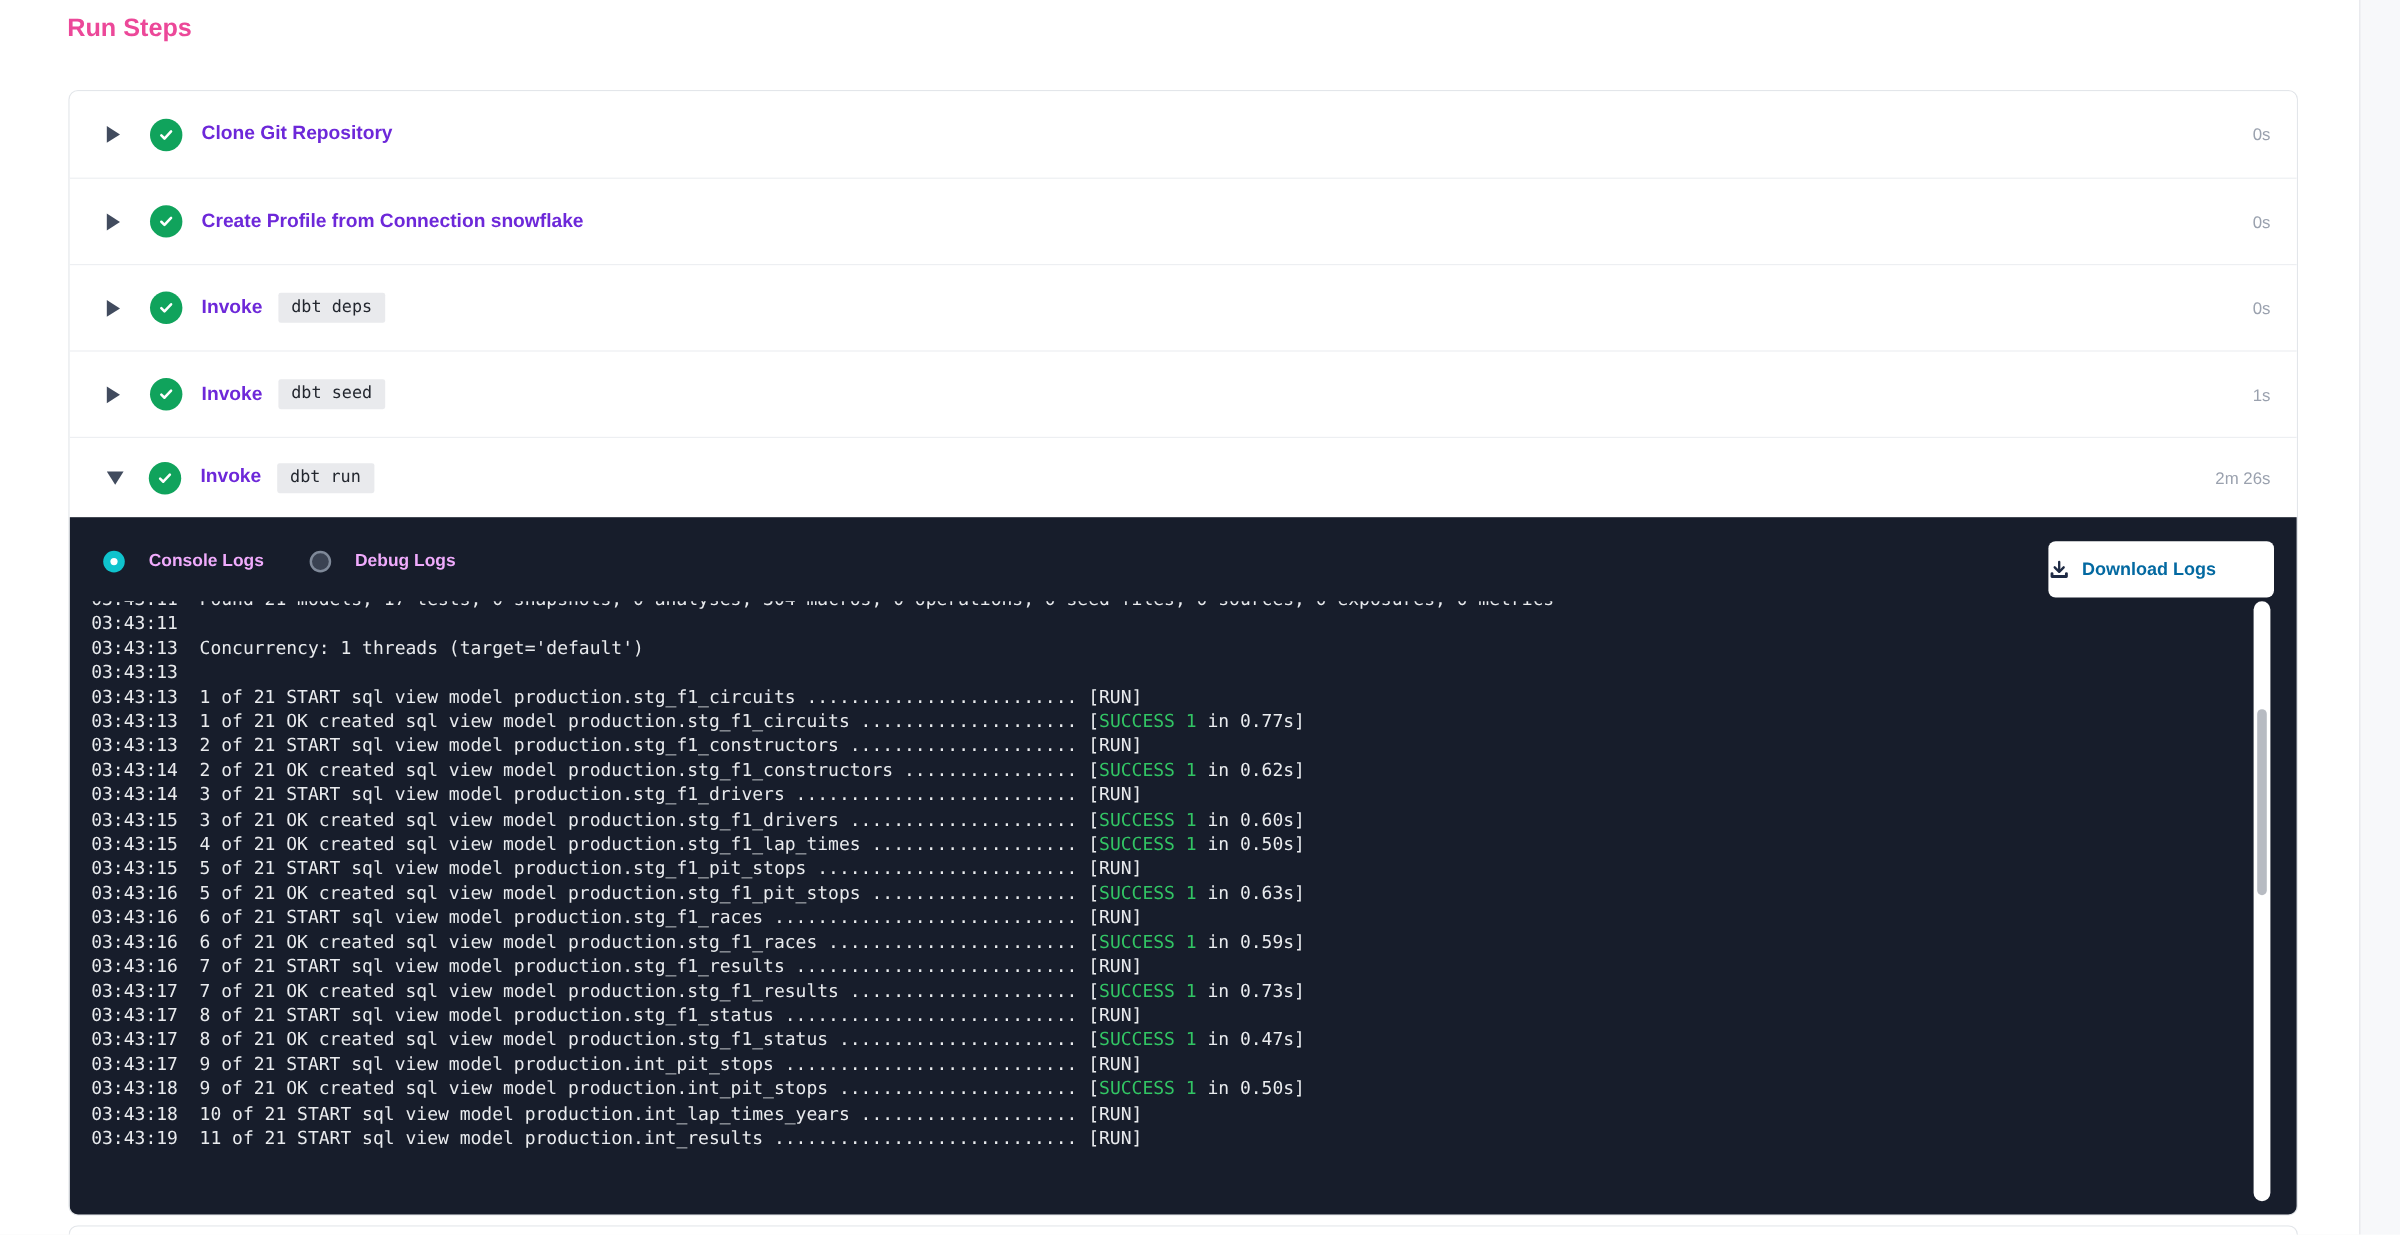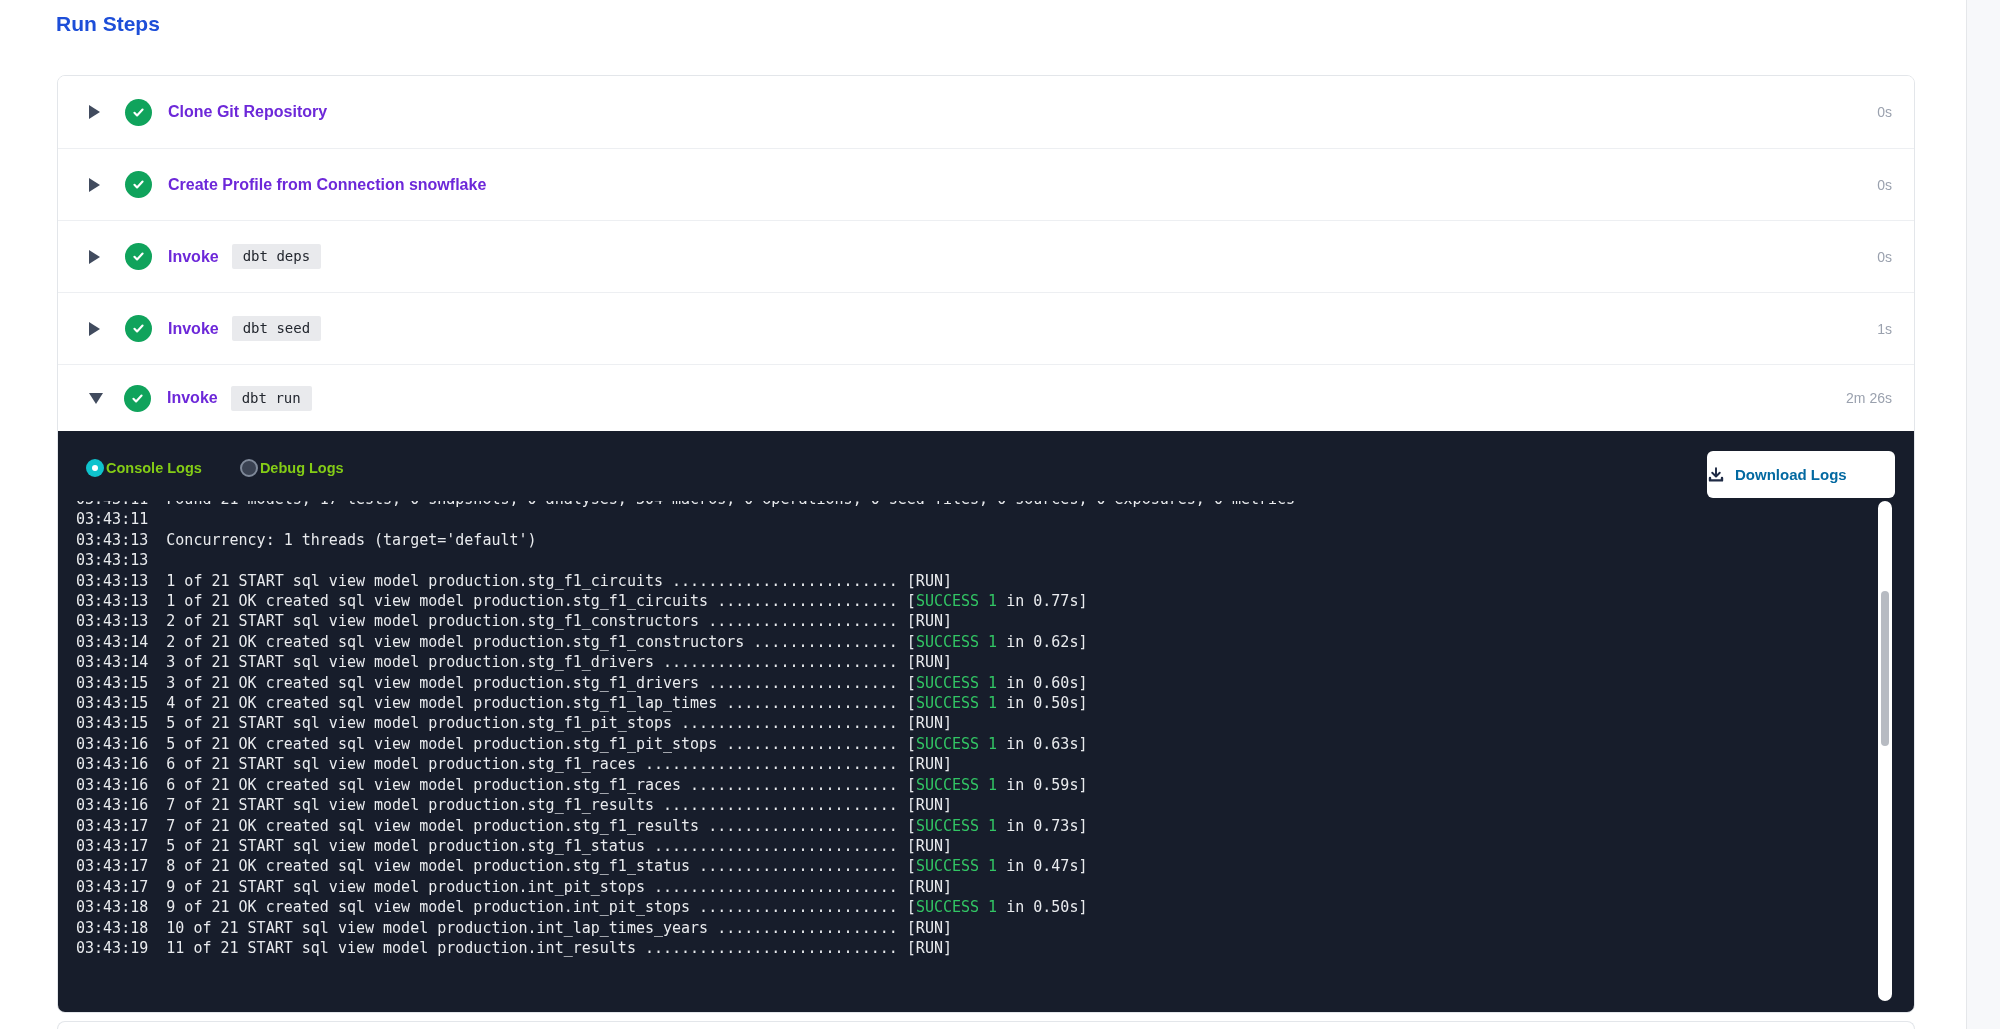--- a/index.html
+++ b/index.html
@@ -2,21 +2,21 @@
 <html style="--check-green: #10a35c; --teal: #0fc3cd; --success: #32c564; --panel-bg: #171d2b;"><head>
 <meta charset="utf-8">
 <style>
   * { margin:0; padding:0; box-sizing:border-box; }
   html,body { width:2000px; height:1029px; background:#ffffff; font-family:"Liberation Sans", sans-serif; }
   #app { position:relative; width:2000px; height:1029px; background:#ffffff; overflow:hidden; }
 
   .right-strip { position:absolute; left:1966px; top:0; width:34px; height:1029px;
                  background:#f7f8fa; border-left:1px solid #e5e7ea; }
 
-  .page-title { position:absolute; left:56px; top:12px; font-size:21px; font-weight:700; color:#1d4ed8; }
+  .page-title { position:absolute; left:56px; top:12px; font-size:21px; font-weight:700; color:#ec4899; }
 
   .card { position:absolute; left:57px; top:75px; width:1858px; height:938px;
           background:#ffffff; border:1px solid #e3e6ea; border-radius:8px; overflow:hidden; }
 
   .row { position:absolute; left:0; width:100%; height:72px; display:flex; align-items:center;
          padding-left:31px; background:#ffffff; cursor:pointer; }
   .row.bordered { border-top:1px solid #edeff2; }
 
   .tri-right { width:0; height:0; border-top:7px solid transparent; border-bottom:7px solid transparent;
                border-left:11px solid #414b5e; margin-right:25px; }
@@ -35,21 +35,21 @@
   .log-panel { position:absolute; left:0; top:355px; width:100%; height:583px; background:var(--panel-bg,#171d2b); }
 
   .tabs { position:absolute; left:28px; top:28px; display:flex; align-items:center; }
   .tab { display:flex; align-items:center; cursor:pointer; }
   .tab + .tab { margin-left:38px; }
   .radio { width:18px; height:18px; border-radius:50%; position:relative; flex:0 0 auto; }
   .tab[data-selected="true"] .radio { background:var(--teal,#0fc3cd); }
   .tab[data-selected="true"] .radio::after { content:''; position:absolute; left:6px; top:6px;
        width:6px; height:6px; border-radius:50%; background:#ffffff; }
   .tab[data-selected="false"] .radio { background:#3a4252; border:2px solid #7f8999; }
-  .tab-label { margin-left:2px; color:#84cc16; font-size:14.5px; font-weight:700; }
+  .tab-label { margin-left:20px; color:#f0abfc; font-size:14.5px; font-weight:700; }
 
   .download-btn { position:absolute; left:1649px; top:20px; width:188px; height:47px; background:#ffffff;
                   border:none; border-radius:6px; display:flex; align-items:center; justify-content:flex-start;
                   color:#0369a1; font-family:"Liberation Sans", sans-serif; font-size:15px; font-weight:600; cursor:pointer; }
   .download-btn svg { width:18px; height:18px; margin-right:10px; }
 
   .log-view { position:absolute; left:18px; top:70px; right:46px; height:513px; overflow:hidden; }
   .log-lines { margin-top:-12px; }
   .log-line { font-family:"DejaVu Sans Mono", monospace; font-size:15px; line-height:20.4px;
               color:#e9ebee; white-space:pre; }
@@ -165,21 +165,21 @@
             <div class="log-line">03:43:14  2 of 21 OK created sql view model production.stg_f1_constructors ................ [<span class="success">SUCCESS 1</span> in 0.62s]</div>
             <div class="log-line">03:43:14  3 of 21 START sql view model production.stg_f1_drivers .......................... [RUN]</div>
             <div class="log-line">03:43:15  3 of 21 OK created sql view model production.stg_f1_drivers ..................... [<span class="success">SUCCESS 1</span> in 0.60s]</div>
             <div class="log-line">03:43:15  4 of 21 OK created sql view model production.stg_f1_lap_times ................... [<span class="success">SUCCESS 1</span> in 0.50s]</div>
             <div class="log-line">03:43:15  5 of 21 START sql view model production.stg_f1_pit_stops ........................ [RUN]</div>
             <div class="log-line">03:43:16  5 of 21 OK created sql view model production.stg_f1_pit_stops ................... [<span class="success">SUCCESS 1</span> in 0.63s]</div>
             <div class="log-line">03:43:16  6 of 21 START sql view model production.stg_f1_races ............................ [RUN]</div>
             <div class="log-line">03:43:16  6 of 21 OK created sql view model production.stg_f1_races ....................... [<span class="success">SUCCESS 1</span> in 0.59s]</div>
             <div class="log-line">03:43:16  7 of 21 START sql view model production.stg_f1_results .......................... [RUN]</div>
             <div class="log-line">03:43:17  7 of 21 OK created sql view model production.stg_f1_results ..................... [<span class="success">SUCCESS 1</span> in 0.73s]</div>
-            <div class="log-line">03:43:17  5 of 21 START sql view model production.stg_f1_status ........................... [RUN]</div>
+            <div class="log-line">03:43:17  8 of 21 START sql view model production.stg_f1_status ........................... [RUN]</div>
             <div class="log-line">03:43:17  8 of 21 OK created sql view model production.stg_f1_status ...................... [<span class="success">SUCCESS 1</span> in 0.47s]</div>
             <div class="log-line">03:43:17  9 of 21 START sql view model production.int_pit_stops ........................... [RUN]</div>
             <div class="log-line">03:43:18  9 of 21 OK created sql view model production.int_pit_stops ...................... [<span class="success">SUCCESS 1</span> in 0.50s]</div>
             <div class="log-line">03:43:18  10 of 21 START sql view model production.int_lap_times_years .................... [RUN]</div>
             <div class="log-line">03:43:19  11 of 21 START sql view model production.int_results ............................ [RUN]</div>
           </div>
       </div>
 
       <div class="scrollbar-track">
         <div class="scrollbar-thumb"></div>

